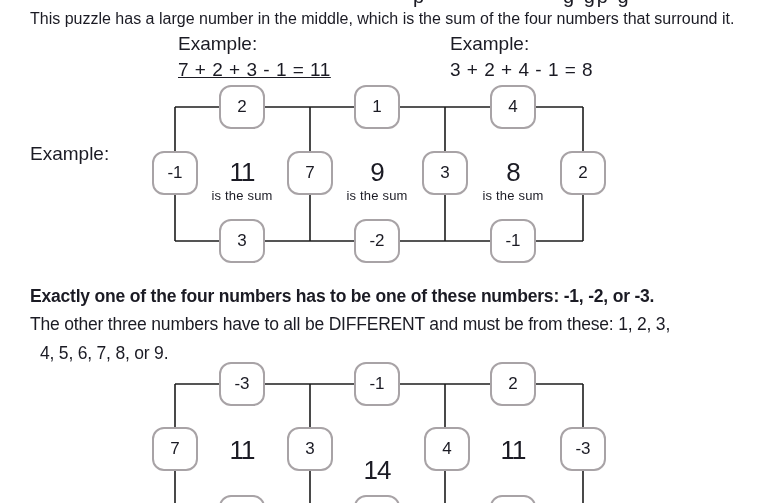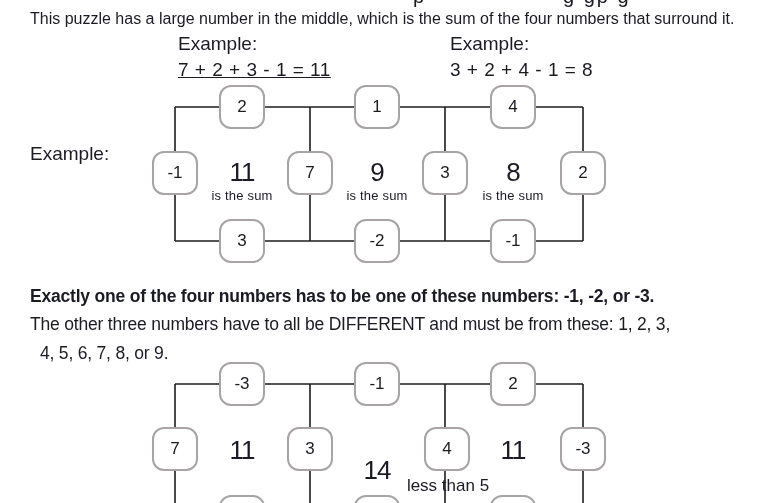--- a/index.html
+++ b/index.html
@@ -105,19 +105,18 @@
   <div class="sum" style="left:197px;top:437px;">
     <div class="sum-num">11</div>
   </div>
   <div class="sum" style="left:332px;top:437px;margin-top:20px;">
     <div class="sum-num">14</div>
   </div>
   <div class="sum" style="left:468px;top:437px;">
     <div class="sum-num">11</div>
   </div>
 
-  <div class="hint" style="left:388px;top:476px;">less than 5</div>
 
   <div class="nbox" style="left:219px;top:495px;"></div>
   <div class="nbox" style="left:354px;top:495px;"></div>
   <div class="nbox" style="left:490px;top:495px;"></div>
 
 </div>
 
 </body></html>

